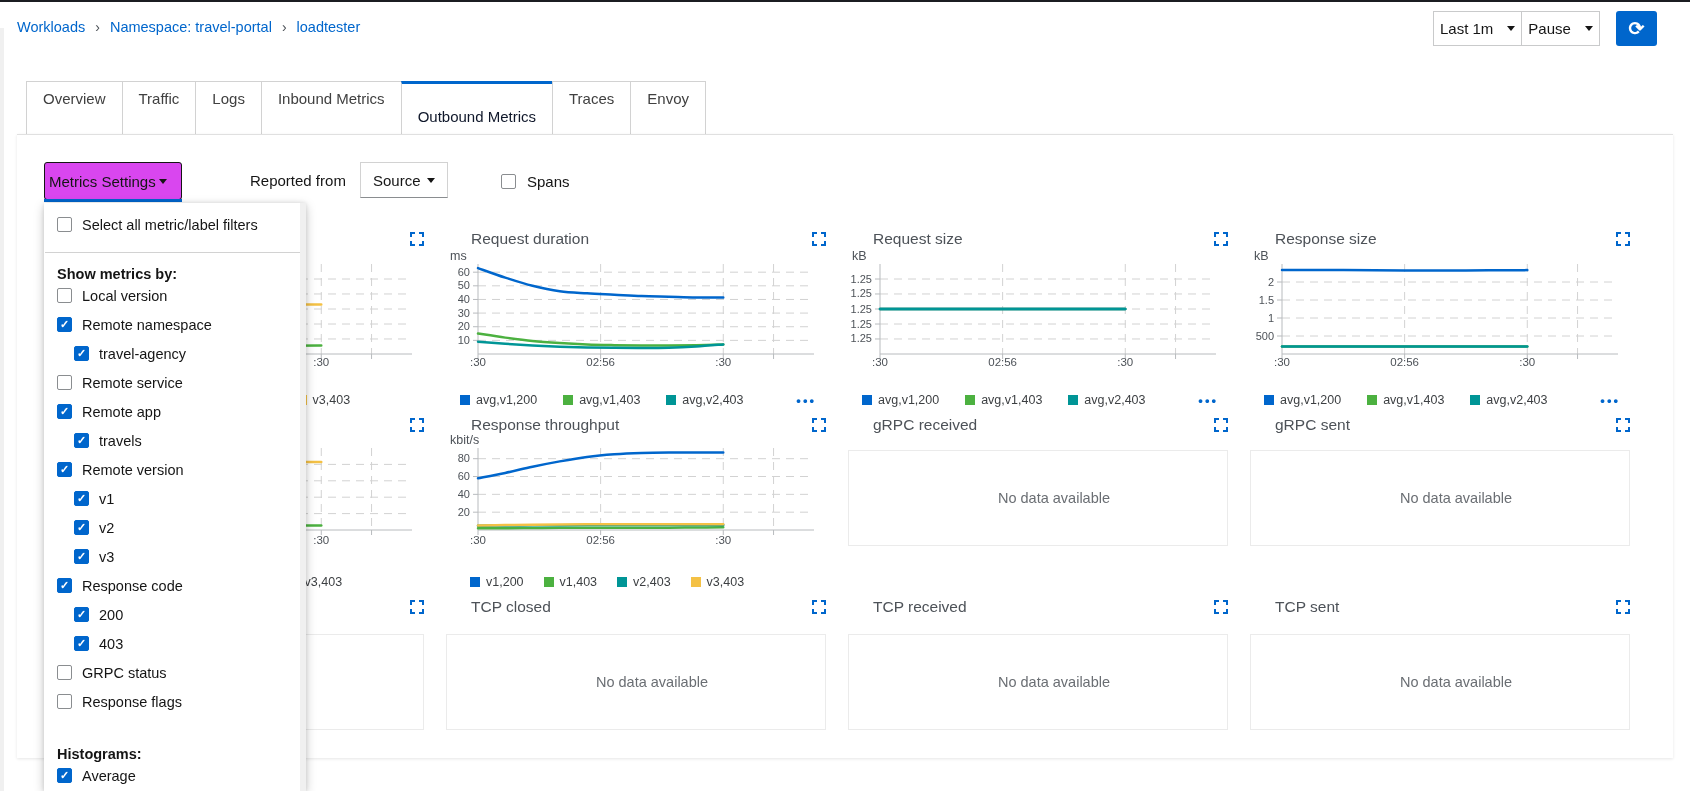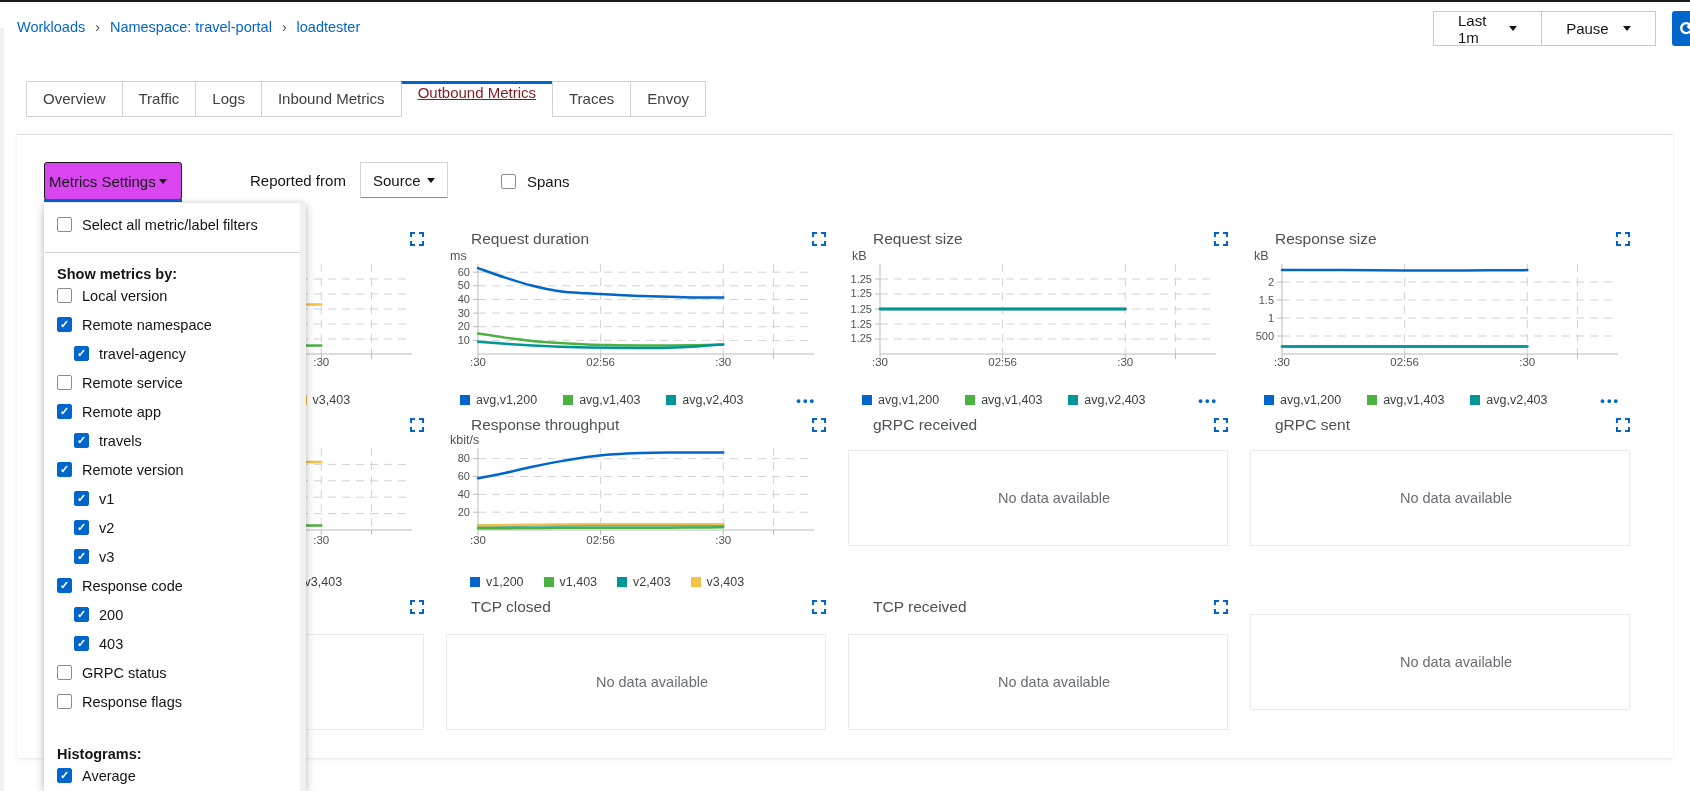--- a/index.html
+++ b/index.html
@@ -10,33 +10,33 @@
   .left-edge { position:absolute; left:0; top:28px; width:4px; bottom:0; background:#f0f0f0; }
 
   
   .breadcrumb { position:absolute; left:17px; top:19px; display:flex; align-items:center; font-size:14.5px; }
   .crumb { color:#0066cc; text-decoration:none; cursor:pointer; }
   .crumb-sep { color:#4d5258; margin:0 10px; font-size:14px; }
 
   
   .time-controls { position:absolute; top:11px; left:1433px; display:flex; align-items:stretch; height:35px; }
   .tc-btn { background:#fff; border:1px solid #c9cacb; display:flex; align-items:center; gap:14px;
-    padding:0 24px; font-size:15px; color:#151515; cursor:pointer; }
+    padding:0 6px; font-size:15px; color:#151515; cursor:pointer; }
   .tc-btn + .tc-btn { margin-left:-1px; }
   .caret-down { width:0; height:0; border-left:4.5px solid transparent; border-right:4.5px solid transparent;
     border-top:5.5px solid #151515; display:inline-block; }
   .refresh-btn { margin-left:16px; width:41px; border:none; background:#0066cc; color:#fff; border-radius:3px;
     font-size:19px; font-weight:bold; display:flex; align-items:center; justify-content:center; cursor:pointer; }
 
   
   .tabs { position:absolute; left:26px; top:81px; display:flex; }
   .tab { background:#fff; border:1px solid #d2d2d2; padding:8px 16px 9px 16px; font-size:15px;
     margin-left:-1px; cursor:pointer; color:#404040; }
   .tab:first-child { margin-left:0; }
-  .tab.active { color:#7f1d1d; border-top:3px solid #0066cc; border-bottom:1px solid #fff; padding-top:0;text-decoration:underline; }
+  .tab.active { color:#0f172a; border-top:3px solid #0066cc; border-bottom:1px solid #fff; padding-top:24px; }
 
   
   .panel { position:absolute; left:17px; top:134px; width:1656px; height:624px; background:#fff;
     border-top:1px solid #e0e0e0; box-shadow:0 1px 3px rgba(3,3,3,0.10); }
 
   
   .ms-button { position:absolute; left:44px; top:162px; width:138px; height:38px; background:#d946ef;
     border:1px solid #151515; border-radius:3px; display:flex; align-items:center; justify-content:space-between;
     padding:0 14px 0 4px; font-size:15px; cursor:pointer; }
   .ms-button:after { content:""; position:absolute; left:-1px; right:-1px; bottom:-3px; height:3px; background:#0066cc; }
@@ -527,20 +527,29 @@
               <path d="M9 1 H13 V5" stroke="#0066cc" stroke-width="2" fill="none"></path>
               <path d="M13 9 V13 H9" stroke="#0066cc" stroke-width="2" fill="none"></path>
               <path d="M5 13 H1 V9" stroke="#0066cc" stroke-width="2" fill="none"></path>
             </svg></span>
         </div>
         <div class="nodata-box">
           <span class="nodata-text">No data available</span>
         </div>
       </div>
       <div class="card row3">
+        <div class="card-head">
+          <span class="card-title">TCP sent</span>
+          <span class="expand-btn"><svg width="14" height="14" viewBox="0 0 14 14">
+              <path d="M1 5 V1 H5" stroke="#0066cc" stroke-width="2" fill="none"></path>
+              <path d="M9 1 H13 V5" stroke="#0066cc" stroke-width="2" fill="none"></path>
+              <path d="M13 9 V13 H9" stroke="#0066cc" stroke-width="2" fill="none"></path>
+              <path d="M5 13 H1 V9" stroke="#0066cc" stroke-width="2" fill="none"></path>
+            </svg></span>
+        </div>
         <div class="nodata-box">
           <span class="nodata-text">No data available</span>
         </div>
       </div>
     </div>
 
   <div class="menu" id="menu">
       <div class="menu-item">
         <span class="cb"></span>
         <span class="lbl">Select all metric/label filters</span>

